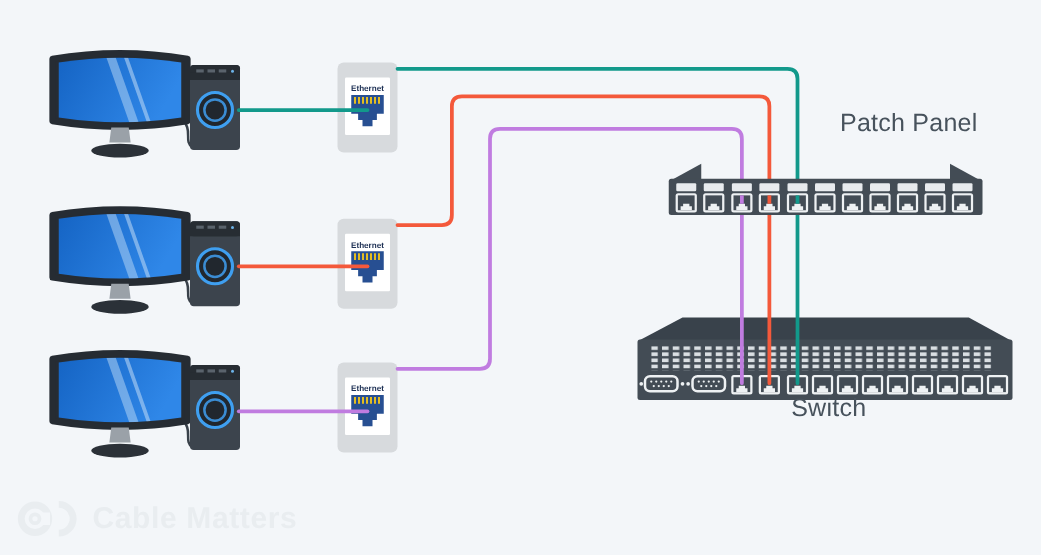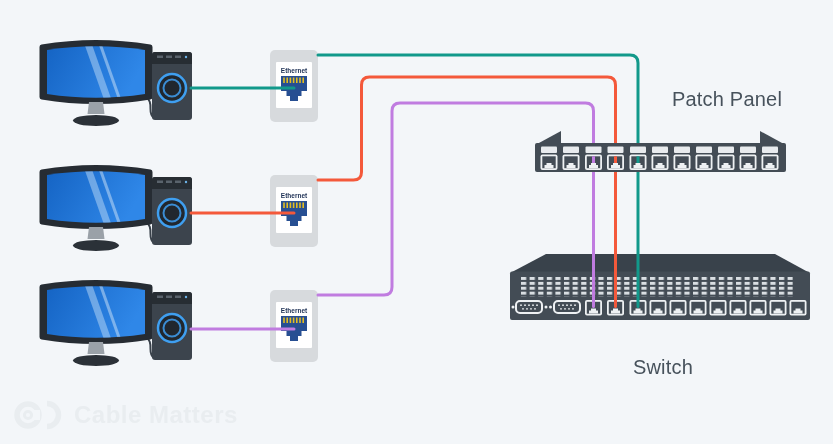--- a/index.html
+++ b/index.html
@@ -1,21 +1,21 @@
 <!DOCTYPE html>
 <html><head>
 <meta charset="utf-8">
 <style>
   html,body{margin:0;padding:0;}
   body{background:#f3f6f9;font-family:"Liberation Sans",sans-serif;}
   .canvas{position:relative;width:833px;height:444px;background:#f3f6f9;overflow:hidden;}
   .canvas svg.diagram{position:absolute;left:0;top:0;}
   .lbl{position:absolute;color:#47525c;text-align:center;font-weight:500;letter-spacing:.2px;}
   .lbl-patch{left:617px;top:88px;width:220px;font-size:20px;}
-  .lbl-switch{left:563px;top:356px;width:200px;font-size:20px;}
+  .lbl-switch{left:563px;top:316px;width:200px;font-size:20px;}
   .lbl-jacks{left:190px;top:372px;width:220px;font-size:16px;font-weight:700;}
   .logo{position:absolute;left:12px;top:397px;display:flex;align-items:center;height:36px;}
   .logo-text{color:#e9edf0;font-size:24px;font-weight:700;letter-spacing:.5px;margin-left:4px;}
 </style>
 </head>
 <body>
 
 <div class="canvas">
 
 <svg class="diagram" width="833" height="444" viewBox="0 0 833 444">

